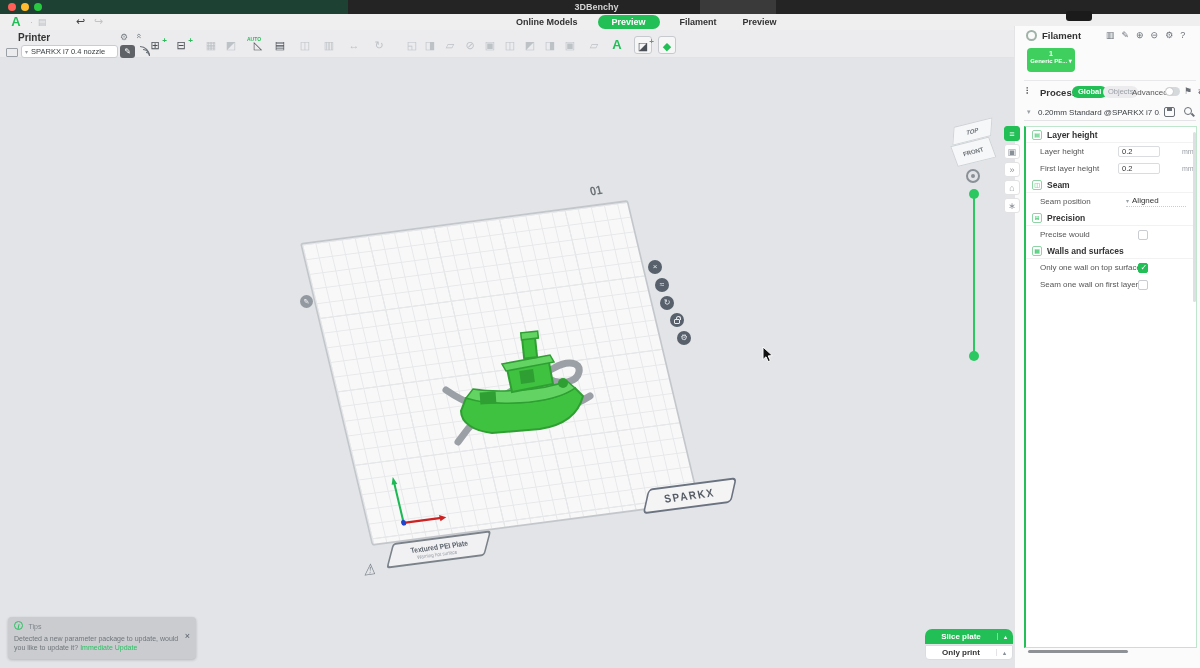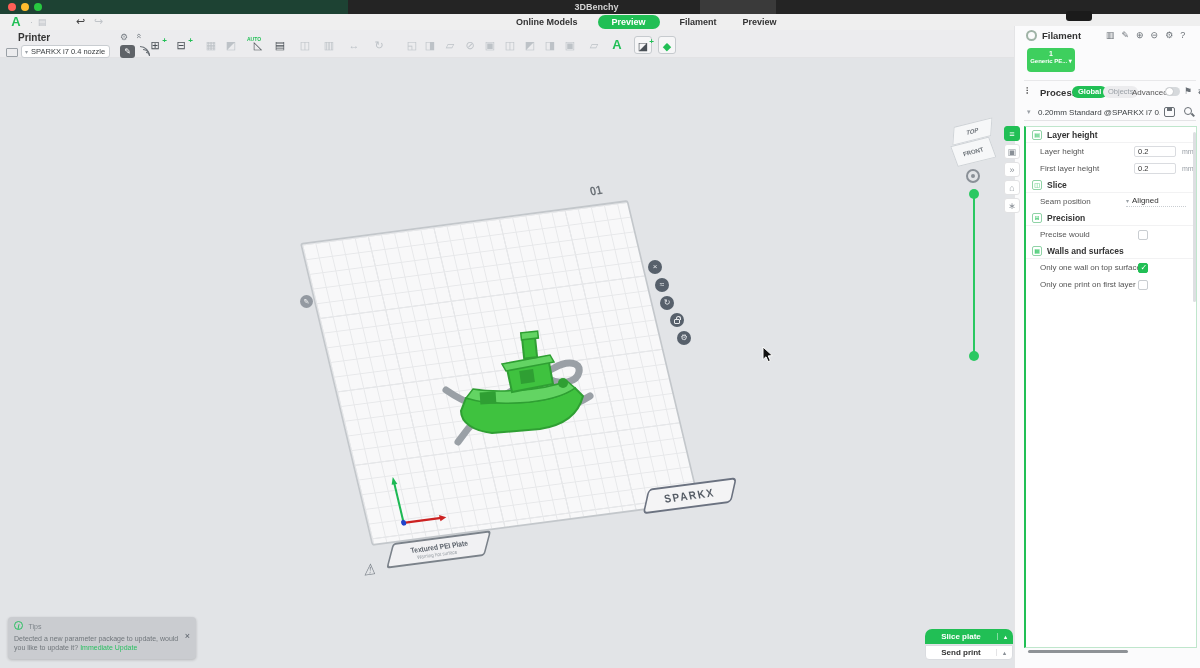--- a/index.html
+++ b/index.html
@@ -36,21 +36,21 @@
   .tbtn.textA { color:#21bf55; font-weight:bold; font-size:13px; }
 
   
   .printer-panel { left:6px; top:32px; width:140px; }
   .pp-title { font-weight:bold; font-size:10px; color:#333;padding-left:12px; }
   .pp-gear { left:114px; top:0; font-size:9px; color:#7a8087; }
   .pp-collapse { left:130px; top:-1px; font-size:9px; color:#7a8087; transform:rotate(90deg); }
   .pp-printer-ic { left:0px; top:16px; width:12px; height:9px; border:1px solid #9aa0a6; border-radius:1px; }
   .select { background:#fff; border:1px solid #c9cdd1; border-radius:3px; font-size:7.5px; color:#3c4043; display:flex; align-items:center; padding:0 3px; gap:3px; }
   .sel-caret { color:#9aa0a6; font-size:6px; }
-  .pp-sel1 { left:15px; top:13px; width:89px; height:13px; }
+  .pp-sel1 { left:15px; top:13px; width:97px; height:13px; }
   .pp-edit { left:114px; top:13px; width:15px; height:13px; background:#5f6368; border-radius:3px; color:#fff; font-size:8px; text-align:center; line-height:13px; }
   .wifi { left:133px; top:14px; width:11px; height:10px; }
   .wifi span { display:block; border:solid #6a7076; border-width:1.5px 1.5px 0 0; border-radius:0 100% 0 0; position:absolute; right:0; bottom:0; }
   .pp-bedlabel { left:0; top:33px; font-size:7.5px; color:#5f6368; }
   .pp-sel2 { left:30px; top:30px; width:101px; height:13px; }
   .scope { top:47px; height:12px; font-size:7.5px; line-height:12px; padding:0 6px; border-radius:2px; }
   .scope.g { left:0; background:#21bf55; color:#fff; font-weight:bold; }
   .scope.o { left:29px; background:#e7e8ea; color:#5f6368; border:1px solid #d4d6d9; }
 
   
@@ -121,21 +121,21 @@
   .side-tabs { left:1004px; top:126px; width:17px; }
   .side-tab { width:16px; height:15px; margin-bottom:3px; border-radius:3px; background:#fff; border:1px solid #e2e2e4; color:#8a9097; font-size:9px; text-align:center; line-height:14px; }
   .side-tab.active { background:#21bf55; border-color:#21bf55; color:#fff; }
 
   .settings-box { left:1024px; top:126px; width:173px; height:522px; background:#fff; border:1px solid #bfe6cc; border-left:2px solid #21bf55; }
   .sec-head { position:relative; display:flex; align-items:center; gap:5px; height:16px; padding-left:6px; border-bottom:1px solid #f2f2f3; }
   .sec-ic { width:10px; height:10px; border:1px solid #8fd3a6; border-radius:2px; color:#21bf55; font-size:6px; text-align:center; line-height:9px; }
   .sec-title { font-weight:bold; font-size:8.5px; color:#333; }
   .srow { position:relative; display:flex; align-items:center; height:17px; padding-left:14px; }
   .srow .lbl { font-size:8px; color:#555; flex:1; }
-  .srow input.val { position:absolute; left:108px; top:2.5px; width:42px; height:11px; border:1px solid #dadce0; border-radius:2px; font-size:7.5px; padding:0 3px; color:#333; font-family:"Liberation Sans",sans-serif; }
+  .srow input.val { position:absolute; left:92px; top:2.5px; width:42px; height:11px; border:1px solid #dadce0; border-radius:2px; font-size:7.5px; padding:0 3px; color:#333; font-family:"Liberation Sans",sans-serif; }
   .srow .unit { position:absolute; left:156px; font-size:7px; color:#9aa0a6; }
   .srow .selval { position:absolute; left:100px; width:60px; font-size:8px; color:#333; border-bottom:1px dotted #c9cdd1; padding-bottom:1px; }
   .srow .selval .c { color:#9aa0a6; font-size:6px; margin-right:3px; }
   .cb { position:absolute; left:112px; width:10px; height:10px; border:1px solid #c9cdd1; border-radius:2px; background:#fff; }
   .cb[data-checked="true"] { background:#21bf55; border-color:#21bf55; }
   .cb[data-checked="true"]:after { content:"✓"; position:absolute; left:1.5px; top:-1px; color:#fff; font-size:8px; }
 
   .vscroll { left:1193px; top:132px; width:3px; height:170px; background:#dddfe2; border-radius:2px; }
   .hscroll { left:1028px; top:650px; width:100px; height:3px; background:#8e9296; border-radius:2px; }
 
@@ -353,21 +353,21 @@
     <input class="val" value="0.2" style="">
     <span class="unit">mm</span>
   </div>
   <div class="srow">
     <span class="lbl">First layer height</span>
     <input class="val" value="0.2" style="">
     <span class="unit">mm</span>
   </div>
   <div class="sec-head">
     <span class="sec-ic">◫</span>
-    <span class="sec-title">Slice</span>
+    <span class="sec-title">Seam</span>
   </div>
   <div class="srow">
     <span class="lbl">Seam position</span>
     <span class="selval"><span class="c">▾</span><span>Aligned</span></span>
   </div>
   <div class="sec-head">
     <span class="sec-ic">⊞</span>
     <span class="sec-title">Precision</span>
   </div>
   <div class="srow">
@@ -376,34 +376,34 @@
   </div>
   <div class="sec-head">
     <span class="sec-ic">▦</span>
     <span class="sec-title">Walls and surfaces</span>
   </div>
   <div class="srow">
     <span class="lbl">Only one wall on top surfaces</span>
     <span class="cb" data-checked="true"></span>
   </div>
   <div class="srow">
-    <span class="lbl">Only one print on first layer</span>
+    <span class="lbl">Seam one wall on first layer</span>
     <span class="cb" data-checked="false"></span>
   </div>
 </div>
 
 <div class="abs vscroll"></div>
 <div class="abs hscroll"></div>
 
 <div class="abs slice-btn">
   <span class="fb-label">Slice plate</span>
   <span class="fb-caret">▴</span>
 </div>
 <div class="abs send-btn">
-  <span class="fb-label">Send print</span>
+  <span class="fb-label">Only print</span>
   <span class="fb-caret">▴</span>
 </div>
 
 <div class="abs notif">
   <span class="notif-i">i</span>
   <span class="notif-title">Tips</span>
   <span class="notif-close">×</span>
   <div class="notif-body">
     <span>Detected a new parameter package to update, would you like to update it? </span><span class="notif-link">Immediate Update</span>
   </div>

